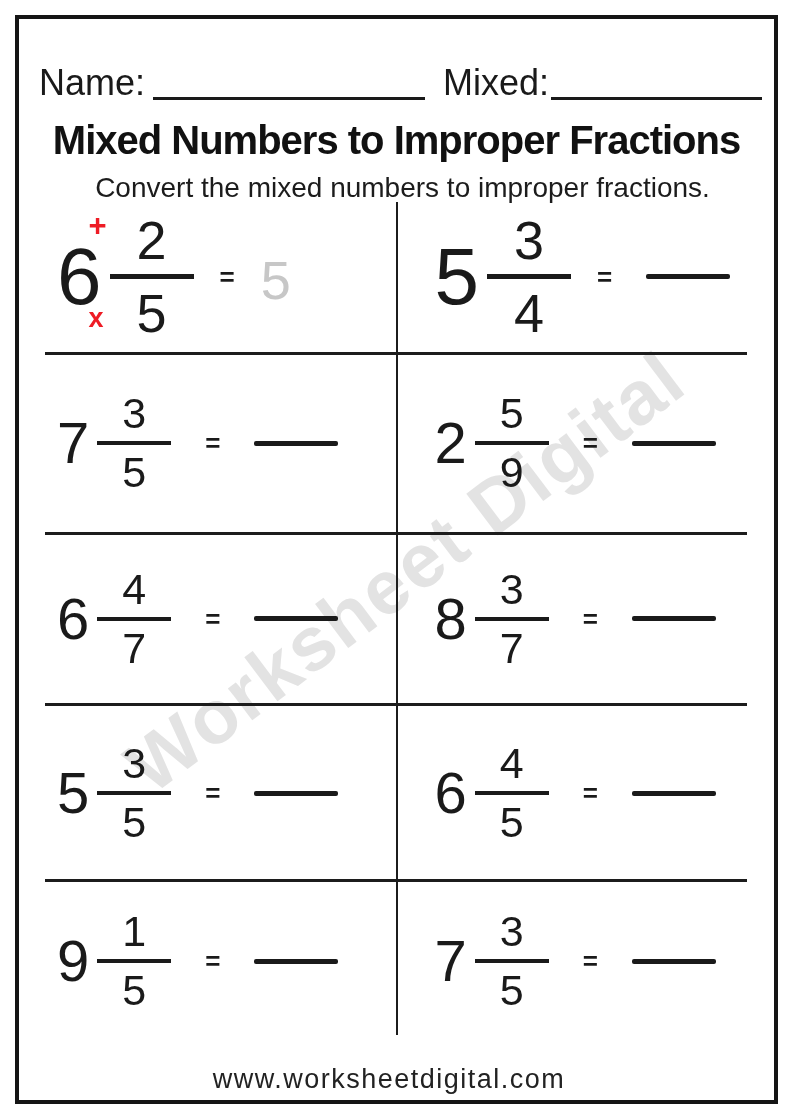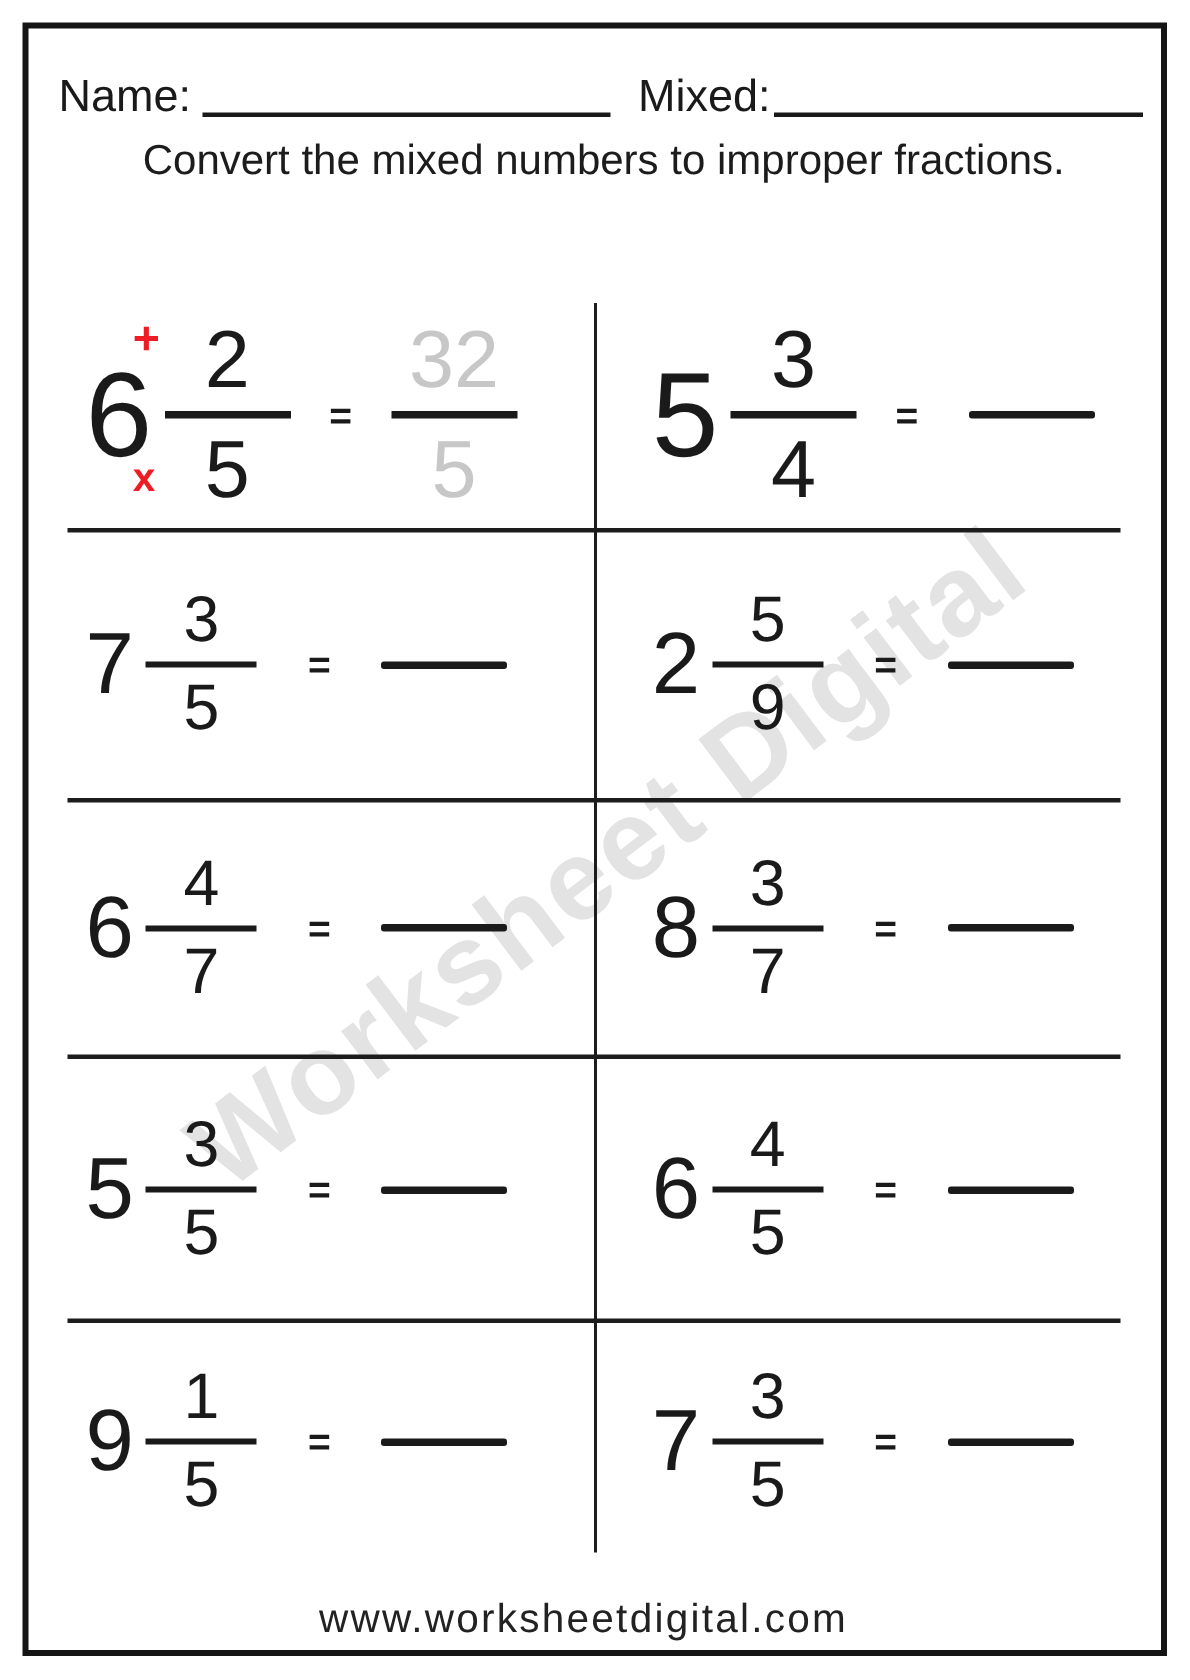--- a/index.html
+++ b/index.html
@@ -6,22 +6,22 @@
   body{
     width:793px;height:1120px;background:#ffffff;position:relative;overflow:hidden;
     font-family:"Liberation Sans", sans-serif;color:#1a1a1a;
   }
   .page{
     position:absolute;left:15px;top:15px;right:15px;bottom:16px;
     border:4px solid #151515;background:#ffffff;
   }
   
   .name-row{
-    display:flex;align-items:flex-end;margin:29px 12px 0 20px;
-    font-size:30px;font-weight:400;position:relative;z-index:2;
+    display:flex;align-items:flex-end;margin:43px 12px 0 20px;
+    font-size:36px;font-weight:400;position:relative;z-index:2;
   }
   .uline{border-bottom:3px solid #1a1a1a;height:2px;}
   .uline-name{width:272px;margin:0 18px 4px 8px;}
   .uline-date{flex:1;margin:0 0 4px 2px;}
   .title{
     text-align:center;font-size:40px;font-weight:800;letter-spacing:-1px;
     margin-top:14px;white-space:nowrap;position:relative;z-index:2;color:#111;
   }
   .subtitle{
     text-align:center;font-size:28px;font-weight:400;margin-top:9px;
@@ -81,36 +81,36 @@
 
   <div class="watermark">Worksheet Digital</div>
 
   <div class="name-row">
     <span>Name:</span>
     <span class="uline uline-name"></span>
     <span>Mixed:</span>
     <span class="uline uline-date"></span>
   </div>
 
+  <div class="title">Mixed Numbers to Improper Fractions</div>
   <div class="subtitle">Convert the mixed numbers to improper fractions.</div>
 
   <div class="grid">
 
     <div class="row r1">
       <div class="cell">
         <span class="whole">6</span>
         <span class="frac">
           <span class="red-plus">+</span>
           <span class="red-x">x</span>
           <span class="fr-top">2</span>
           <span class="fr-bot">5</span>
         </span>
         <span class="eq">=</span>
         <span class="frac answer-frac">
-          <span class="fr-top">32</span>
           <span class="fr-bot">5</span>
         </span>
       </div>
       <div class="cell">
         <span class="whole">5</span>
         <span class="frac">
           <span class="fr-top">3</span>
           <span class="fr-bot">4</span>
         </span>
         <span class="eq">=</span>

